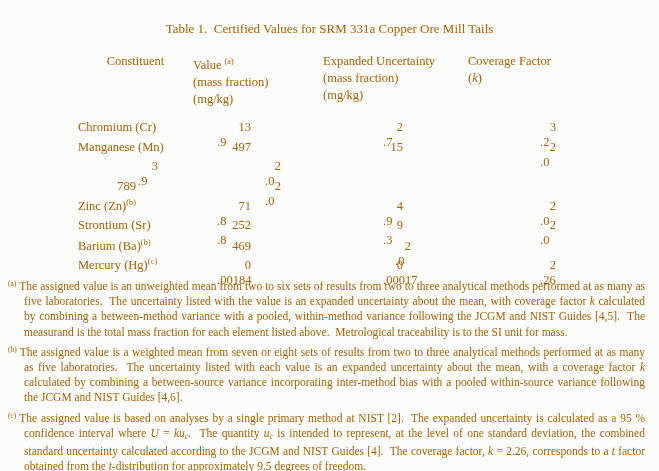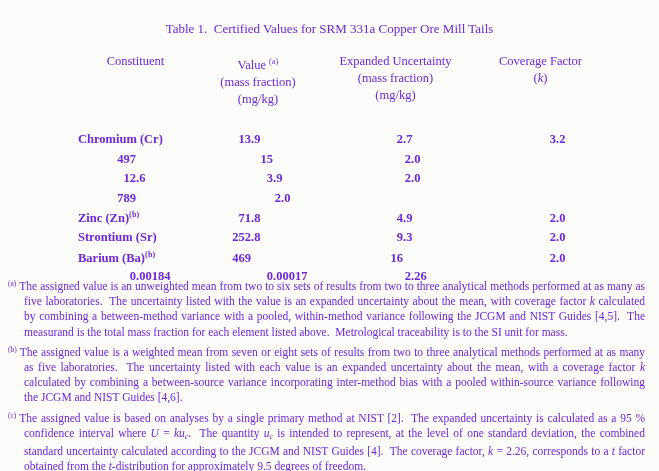--- a/index.html
+++ b/index.html
@@ -1,37 +1,37 @@
 <!DOCTYPE html>
 <html><head>
 <meta charset="utf-8">
 <style>
   html,body { margin:0; padding:0; background:#e8e8e8; }
   .page {
     position:relative;
     width:659px; height:471px;
     background:#fcfcfa;
     font-family:"Liberation Serif","DejaVu Serif",serif;
-    color:#6d28d9;
+    color:#a16207;
     overflow:hidden;
     margin:0 auto;
   }
   .title {
     position:absolute; top:21px; left:0; width:100%;
     text-align:center; font-size:13px; white-space:pre;
   }
   .tbl { position:absolute; top:53px; left:78px; width:535px; font-size:12.5px; }
   .thead, .tr { display:grid; grid-template-columns:115px 130px 145px 145px; }
-  .th { text-align:center; line-height:17px; }
+  .th { line-height:17px; }
   .th.left-col { text-align:center; }
-  .tbody { margin-top:24px;font-weight:bold; }
+  .tbody { margin-top:12px; }
   .tr { height:19.6px; align-items:baseline; }
   .td-constituent { text-align:left; white-space:nowrap; }
   .td-num { display:flex; }
-  .num { display:inline-flex; white-space:pre; }
+  .num { display:inline-flex; white-space:pre;flex-direction:column; }
   .ip { display:inline-block; text-align:right; }
   .fp { display:inline-block; text-align:left; }
   .td-value   { padding-left:24px; } .td-value .ip { width:34px; }
   .td-unc     { padding-left:60px; } .td-unc .ip   { width:20px; }
   .td-cov     { padding-left:72px; } .td-cov .ip   { width:16px; }
   .sup { font-size:8px; vertical-align:5px; letter-spacing:0.2px; }
   .hdr-sup { margin-left:3px; }
   .it { font-style:italic; }
   .footnotes {
     position:absolute; top:276px; left:8px; width:637px;
@@ -80,34 +80,32 @@
             <span class="num"><span class="ip">13</span><span class="fp">.9</span></span>
           </div>
           <div class="td td-num td-unc">
             <span class="num"><span class="ip">2</span><span class="fp">.7</span></span>
           </div>
           <div class="td td-num td-cov">
             <span class="num"><span class="ip">3</span><span class="fp">.2</span></span>
           </div>
         </div>
         <div class="tr">
+          <div class="td td-constituent"><span class="cname">Manganese (Mn)</span></div>
           <div class="td td-num td-value">
             <span class="num"><span class="ip">497</span><span class="fp"></span></span>
           </div>
           <div class="td td-num td-unc">
             <span class="num"><span class="ip">15</span><span class="fp"></span></span>
           </div>
           <div class="td td-num td-cov">
             <span class="num"><span class="ip">2</span><span class="fp">.0</span></span>
           </div>
         </div>
         <div class="tr">
-          <div class="td td-num td-value">
-            <span class="num"><span class="ip">12</span><span class="fp">.6</span></span>
-          </div>
           <div class="td td-num td-unc">
             <span class="num"><span class="ip">3</span><span class="fp">.9</span></span>
           </div>
           <div class="td td-num td-cov">
             <span class="num"><span class="ip">2</span><span class="fp">.0</span></span>
           </div>
         </div>
         <div class="tr">
           <div class="td td-num td-value">
             <span class="num"><span class="ip">789</span><span class="fp"></span></span>
@@ -138,28 +136,26 @@
           </div>
           <div class="td td-num td-cov">
             <span class="num"><span class="ip">2</span><span class="fp">.0</span></span>
           </div>
         </div>
         <div class="tr">
           <div class="td td-constituent"><span class="cname">Barium (Ba)</span><span class="sup">(b)</span></div>
           <div class="td td-num td-value">
             <span class="num"><span class="ip">469</span><span class="fp"></span></span>
           </div>
-          <div class="td td-num td-unc">
-            <span class="num"><span class="ip">16</span><span class="fp"></span></span>
-          </div>
           <div class="td td-num td-cov">
             <span class="num"><span class="ip">2</span><span class="fp">.0</span></span>
           </div>
         </div>
         <div class="tr">
+          <div class="td td-constituent"><span class="cname">Mercury (Hg)</span><span class="sup">(c)</span></div>
           <div class="td td-num td-value">
             <span class="num"><span class="ip">0</span><span class="fp">.00184</span></span>
           </div>
           <div class="td td-num td-unc">
             <span class="num"><span class="ip">0</span><span class="fp">.00017</span></span>
           </div>
           <div class="td td-num td-cov">
             <span class="num"><span class="ip">2</span><span class="fp">.26</span></span>
           </div>
         </div>

